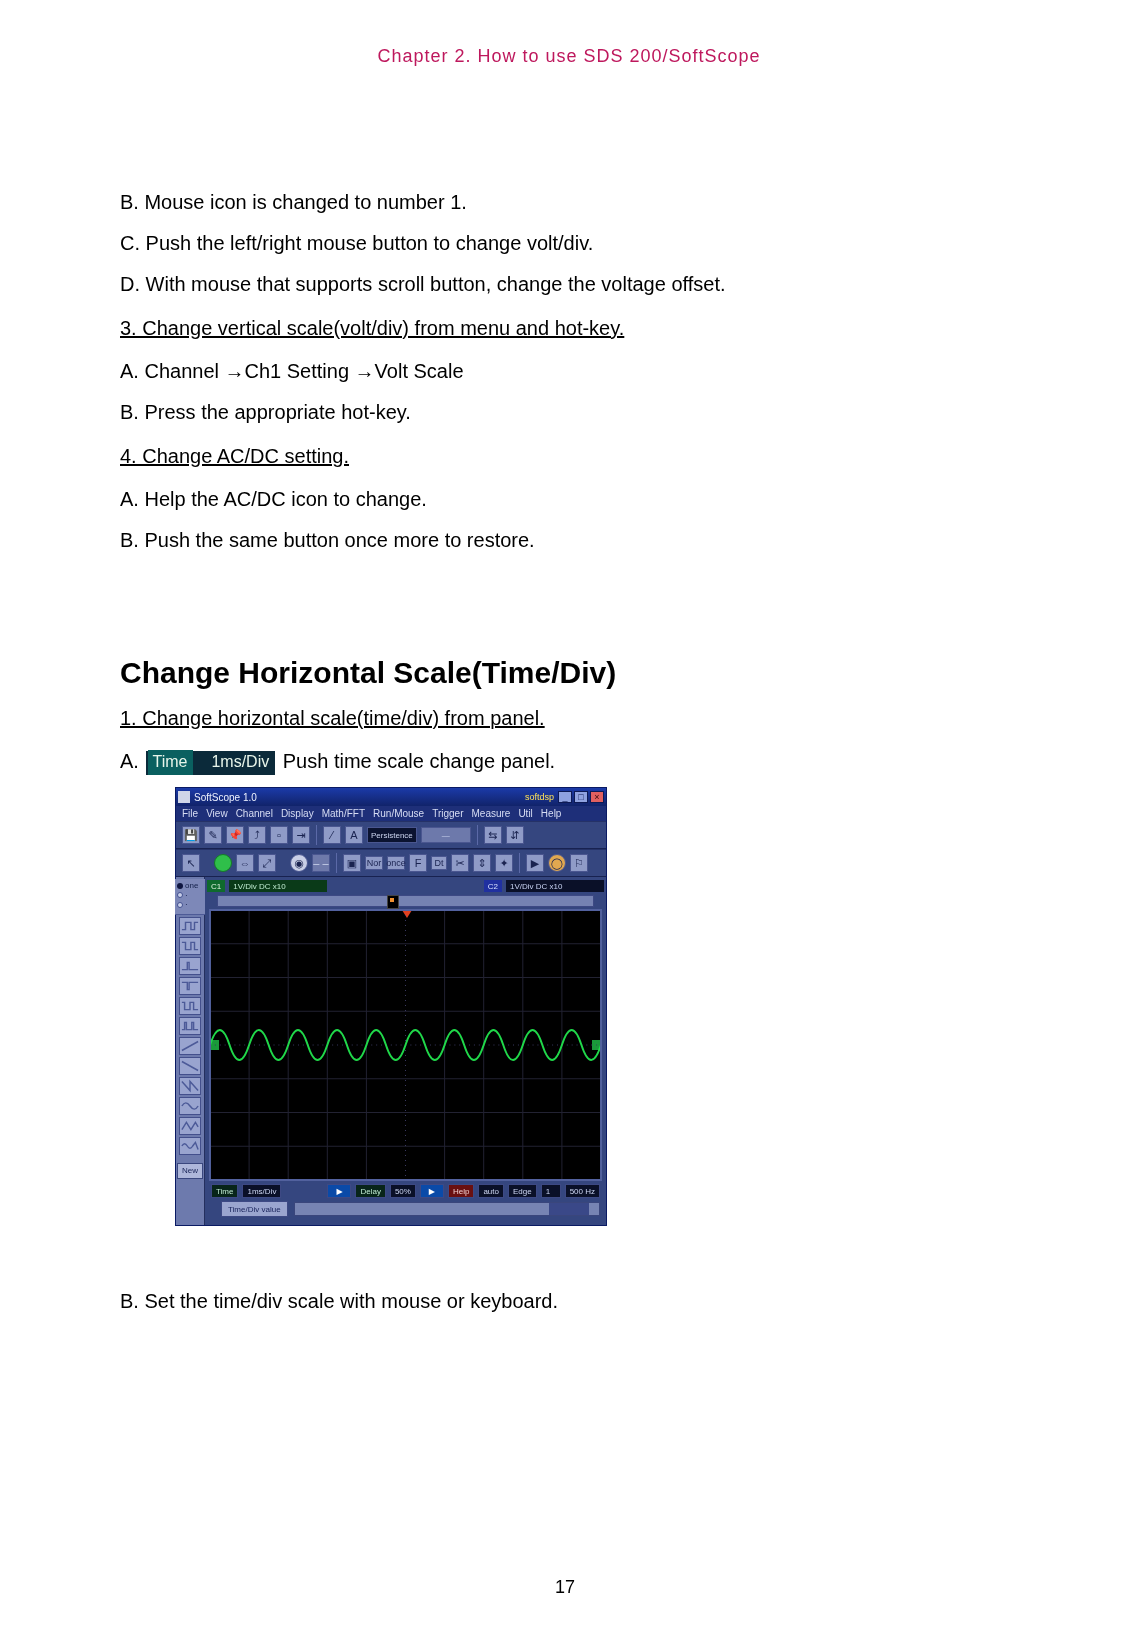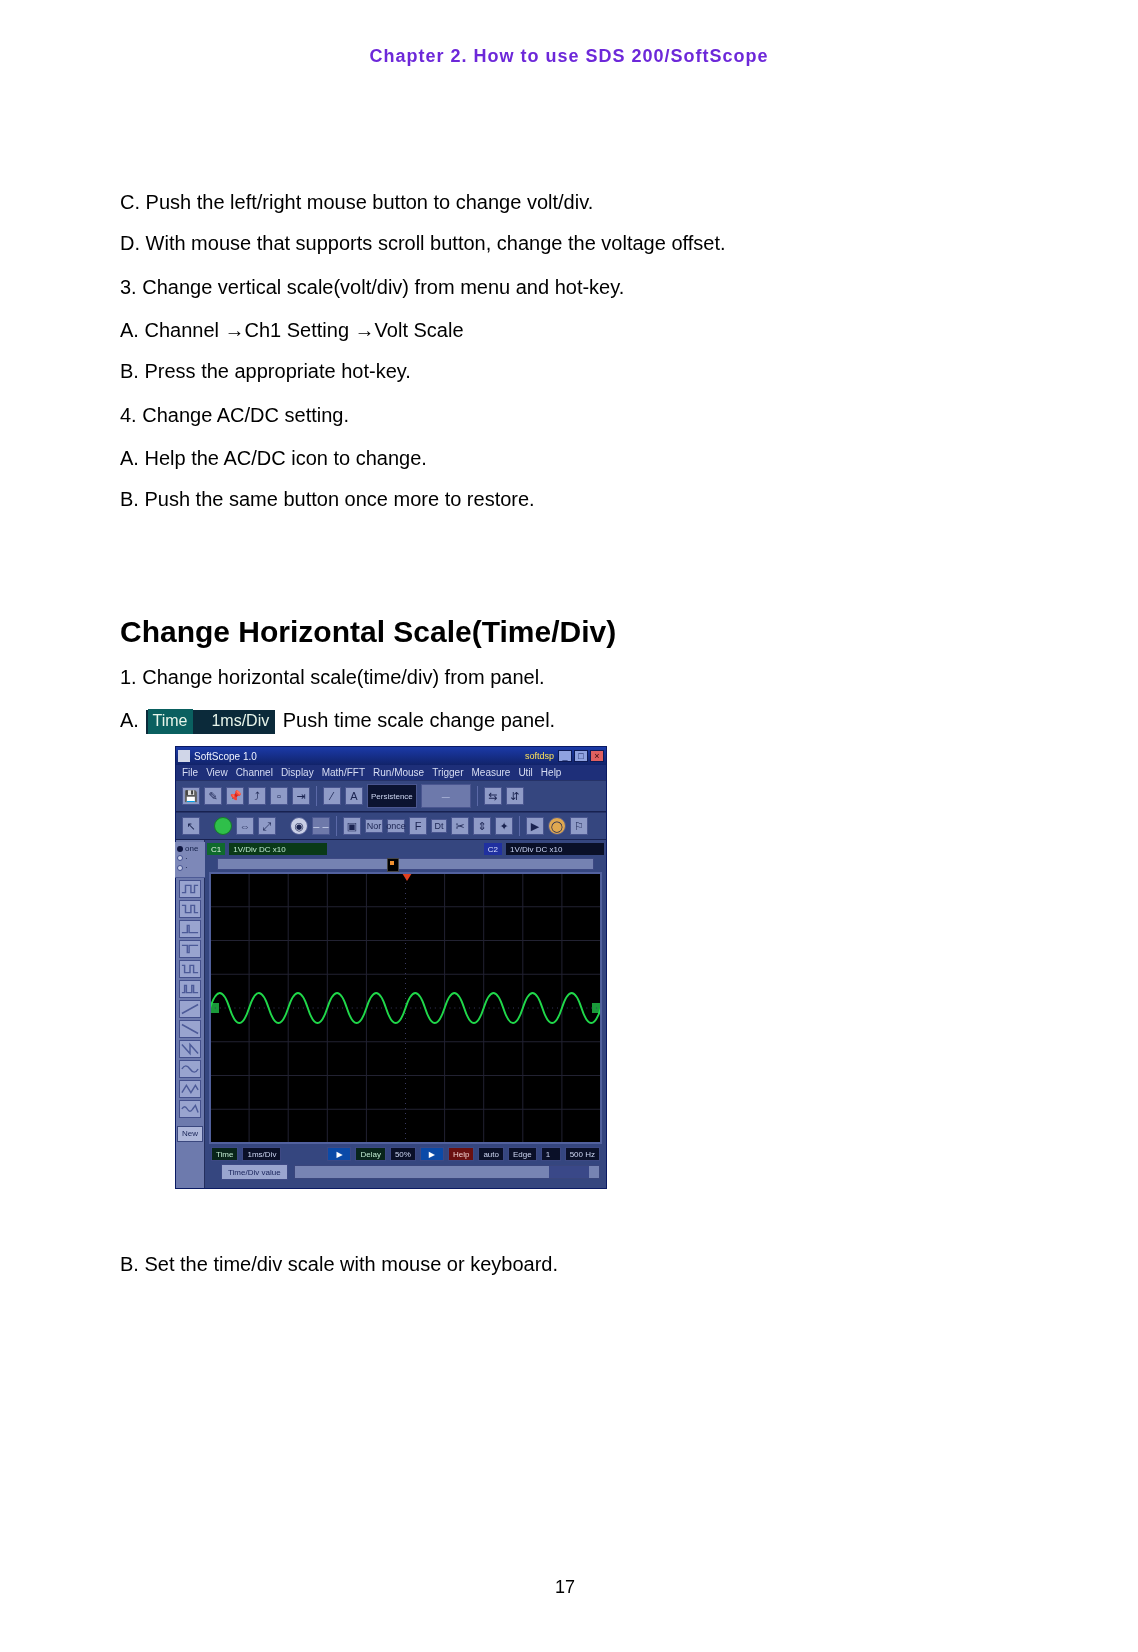--- a/index.html
+++ b/index.html
@@ -16,25 +16,25 @@
     box-sizing: border-box;
     padding: 40px 120px 0 120px;
   }
   .chapter-header {
     text-align: center;
     font-family: Verdana, Geneva, sans-serif;
     font-size: 18px;
     letter-spacing: 1px;
     margin-top: 6px;
     margin-bottom: 120px;
-    font-weight: bold;
-    color: #6d28d9;
+    font-weight: normal;
+    color: #be185d;
   }
   .indent1 { margin-left: 55px; }
-  .indent2 { margin-left: 10px; }
+  .indent2 { margin-left: 10px; text-decoration: underline; }
   p.body {
     font-size: 20px;
     line-height: 1.6;
     margin: 12px 0;
   }
   p.sub {
     font-size: 20px;
     line-height: 1.55;
     margin: 10px 0;
   }
@@ -139,21 +139,21 @@
     display: flex; align-items: center; justify-content: center;
     font-size: 11px;
     color: #1a2350;
   }
   .tb-btn.round { border-radius: 50%; }
   .tb-btn.green { background: #2fbf4a; border-color: #157a28; }
   .tb-btn.orange { background: #e0a850; }
   .tb-btn.small { width: 14px; height: 14px; font-size: 9px; }
   .tb-spacer { flex: 0 0 6px; }
   .tb-wide {
-    height: 24px;
+    height: 16px;
     min-width: 42px;
     background: #0b1330;
     border: 1px solid #4a5690;
     box-sizing: border-box;
     color: #cdd6f0;
     font-size: 8px;
     display: flex; align-items: center; justify-content: center;
     padding: 0 3px;
   }
   .tb-sep {
@@ -349,20 +349,21 @@
     font-size: 18px;
   }
 </style>
 </head>
 <body>
 
 <div class="page">
 
   <div class="chapter-header">Chapter 2. How to use SDS 200/SoftScope</div>
 
+  <p class="sub indent1">B. Mouse icon is changed to number 1.</p>
   <p class="sub indent1">C. Push the left/right mouse button to change volt/div.</p>
   <p class="sub indent1">D. With mouse that supports scroll button, change the voltage offset.</p>
 
   <p class="body indent2 section-gap">3. Change vertical scale(volt/div) from menu and hot-key.</p>
   <p class="sub indent1">
     <span>A. Channel </span><span class="arrow">→</span><span>Ch1 Setting </span><span class="arrow">→</span><span>Volt Scale</span>
   </p>
   <p class="sub indent1">B. Press the appropriate hot-key.</p>
 
   <p class="body indent2 section-gap">4. Change AC/DC setting.</p>

